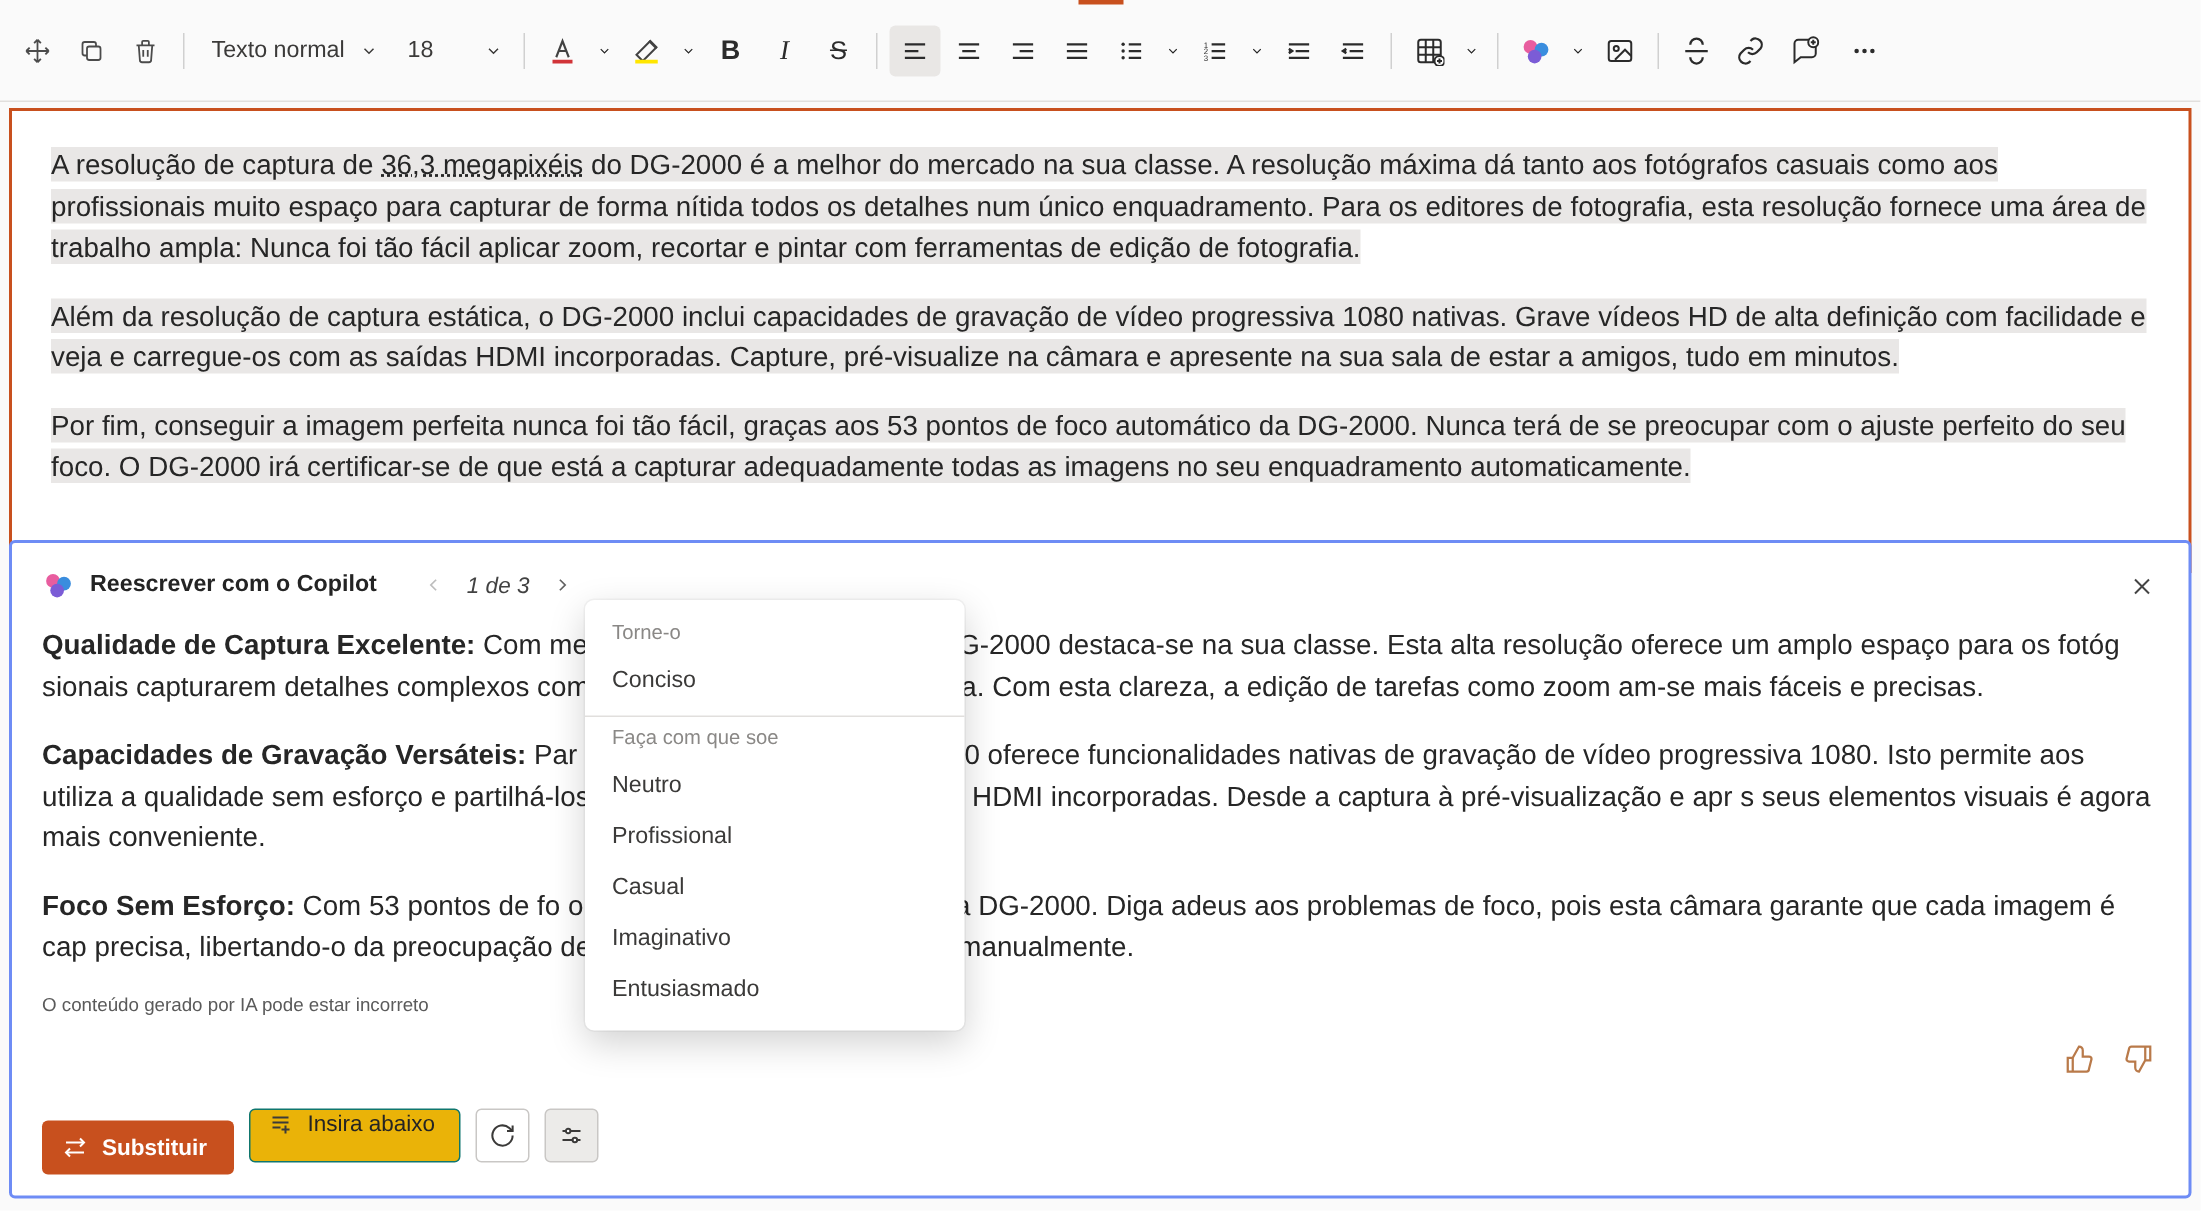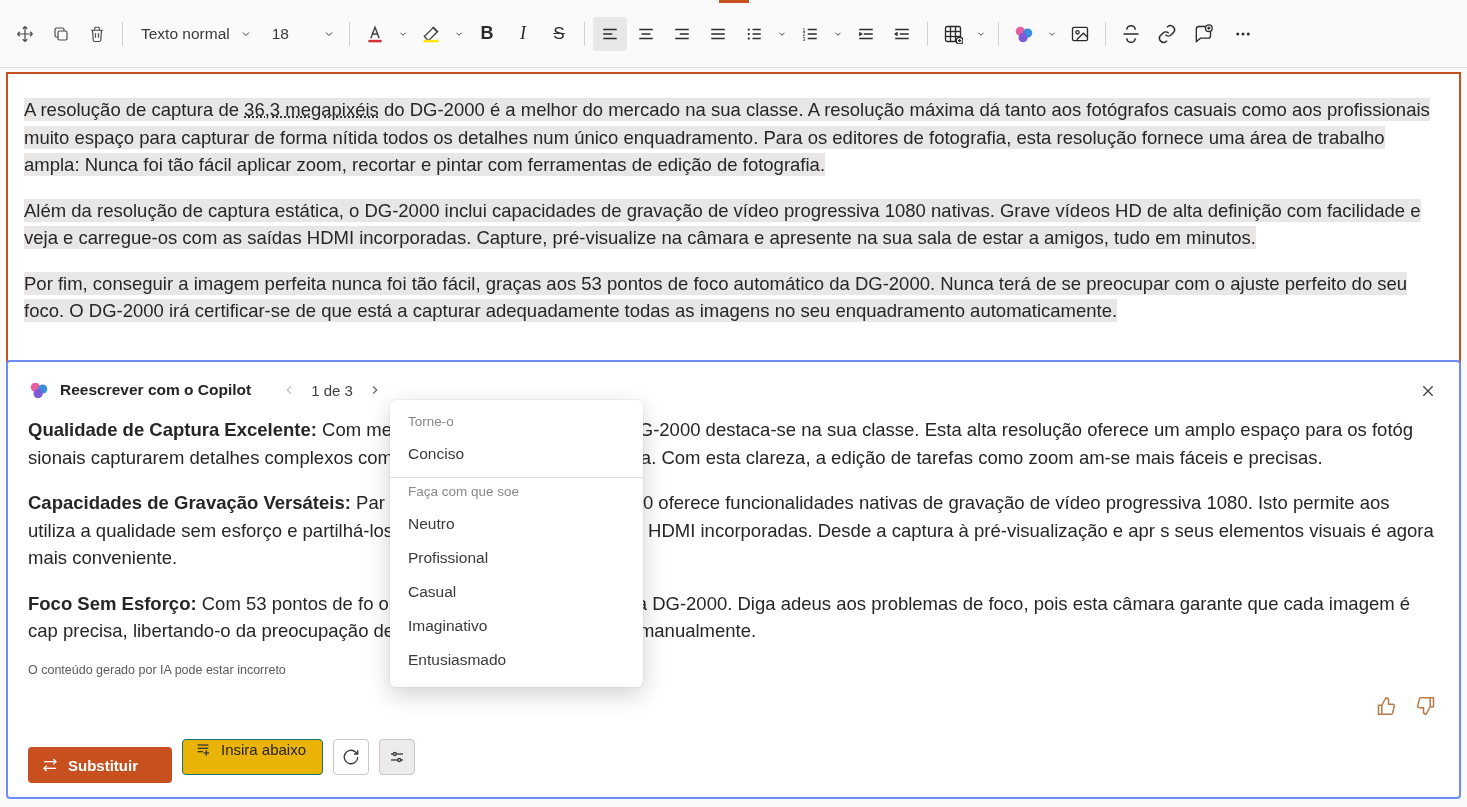--- a/index.html
+++ b/index.html
@@ -54,21 +54,21 @@
   .tb-split { width:18px; height:34px; display:flex; align-items:center; justify-content:center; border-radius:4px; cursor:pointer; }
   svg { display:block; }
   .copilot-grad circle:nth-child(1){fill:#e85d9f;}
   .copilot-grad circle:nth-child(2){fill:#3a8dde;}
   .copilot-grad circle:nth-child(3){fill:#7b5cd6;}
 
   
   .doc-wrap{
     border:2px solid #c8501e;
     margin:4px 6px 0 6px;
-    padding:22px 22px 10px 16px;
+    padding:22px 22px 10px 26px;
     background:#ffffff;
     height:310px;
   }
   .para{
     font-size:18.5px;
     line-height:27.5px;
     color:#262626;
     margin-bottom:18px;
   }
   .para mark{
@@ -89,21 +89,21 @@
     background:#ffffff;
     padding:16px 20px 12px 20px;
   }
   .panel-top{
     display:flex; align-items:center; gap:10px;
     margin-bottom:14px;
   }
   .panel-title{
     font-size:15.5px; font-weight:600; color:#242424;
   }
-  .pager{ display:flex; align-items:center; gap:10px; margin-left:16px; }
+  .pager{ display:flex; align-items:center; gap:10px; margin-left:16px;font-style:italic; }
   .pager-btn{ width:24px;height:24px;display:flex;align-items:center;justify-content:center;border-radius:4px;color:#616161;cursor:pointer;}
   .pager-btn.disabled{color:#bdbdbd;}
   .pager-text{ font-size:15px; color:#424242; }
   .panel-close{
     position:absolute; top:14px; right:16px;
     width:30px;height:30px;display:flex;align-items:center;justify-content:center;
     color:#444; border-radius:4px; cursor:pointer;
   }
 
   .panel-body p{
@@ -118,21 +118,21 @@
   .feedback{ position:absolute; right:20px; bottom:78px; display:flex; gap:14px; color:#a06b3e; }
   .feedback .tb-btn{ width:26px; height:26px; }
 
   
   .panel-footer{
     position:absolute; left:20px; bottom:14px;
     display:flex; gap:10px; align-items:center;
   }
   .btn-primary{
     background:#c8501e; color:#fff; border:none;
-    height:36px; padding:0 34px 0 14px; border-radius:4px;
+    height:36px; padding:0 18px 0 14px; border-radius:4px;
     display:flex; align-items:center; gap:10px;
     font-size:15px; font-weight:600; cursor:pointer;margin-top:16px;
   }
   .btn-secondary{
     background:#eab308; border:1px solid #0f766e; color:#242424;
     height:36px; padding:0 16px 16px 12px; border-radius:4px;
     display:flex; align-items:center; gap:10px;
     font-size:15px; cursor:pointer;
   }
   .icon-box{

